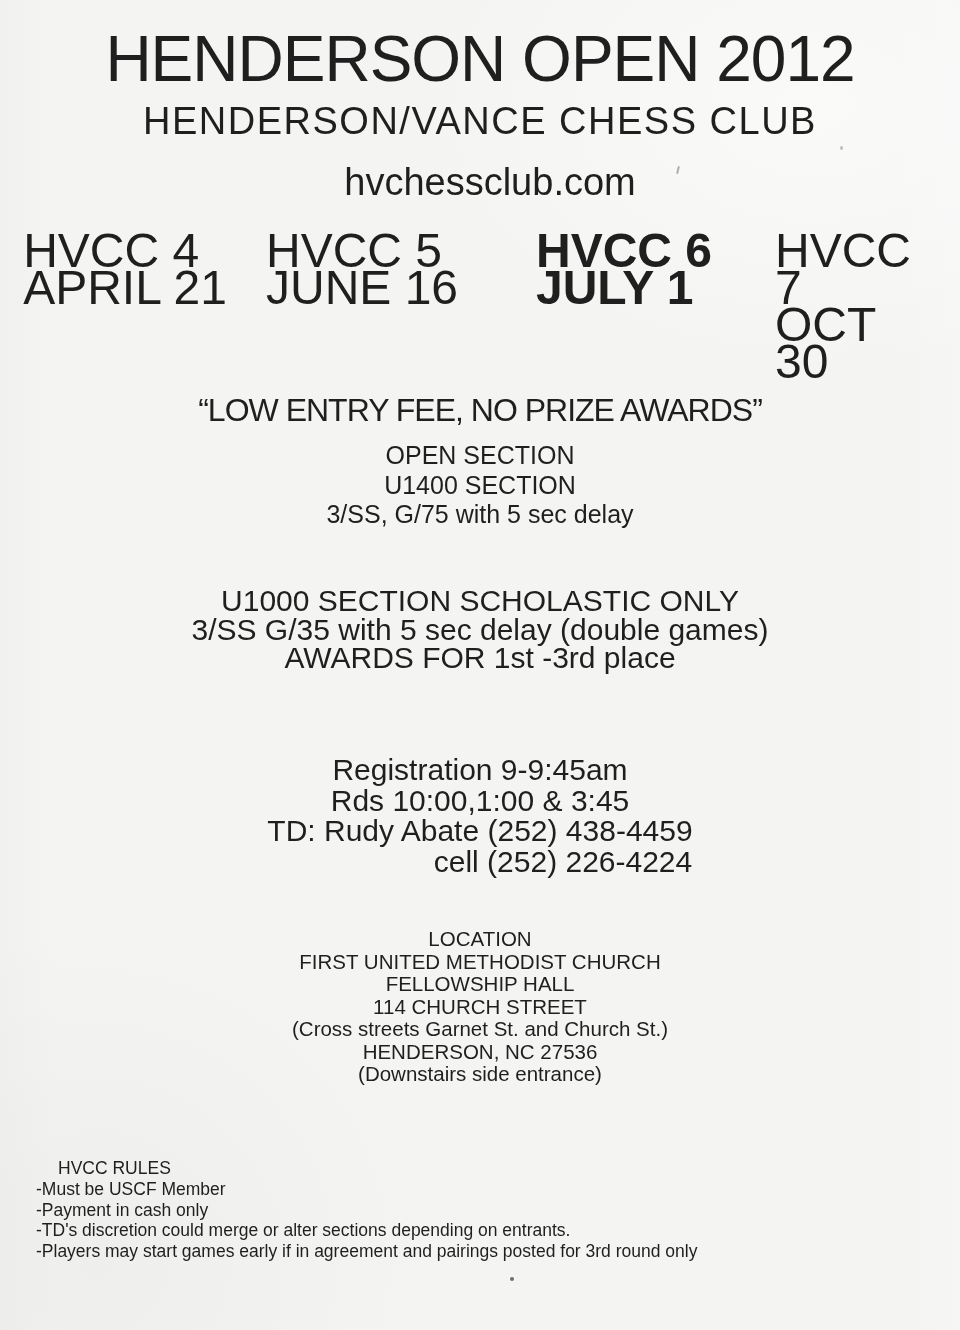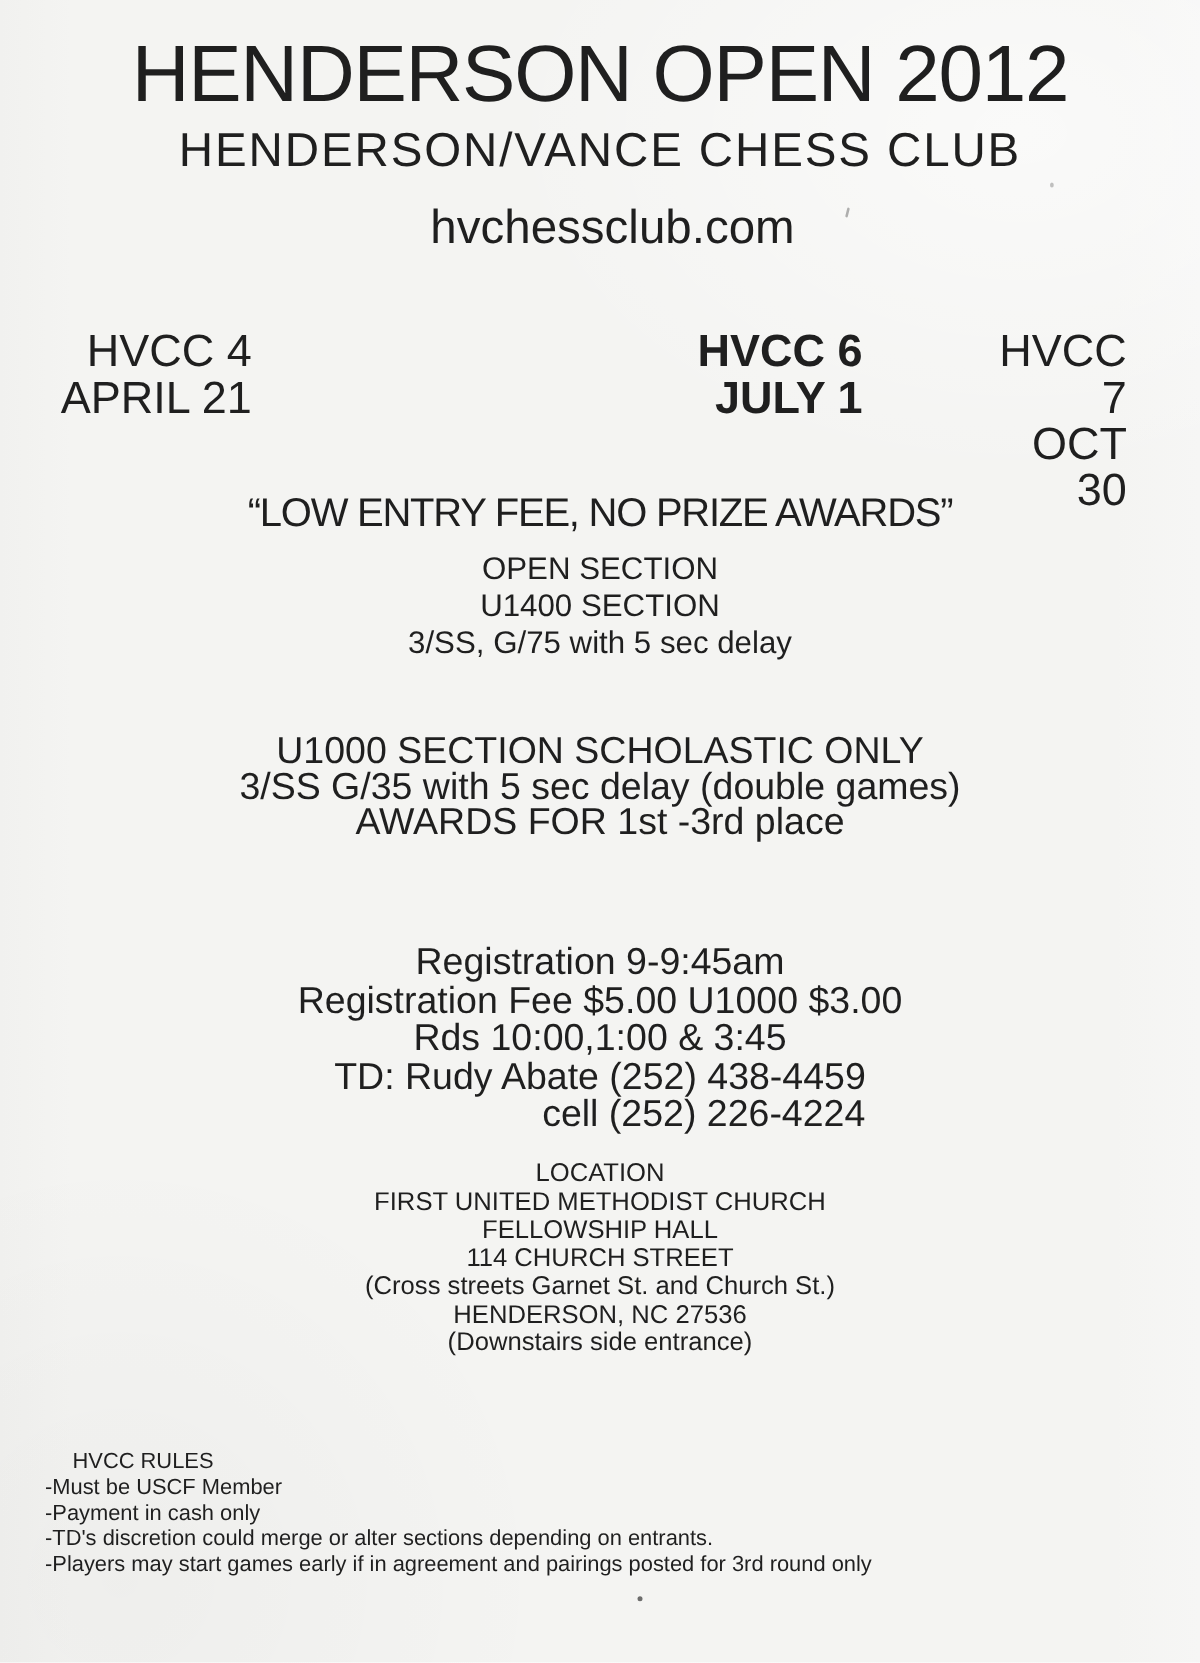--- a/index.html
+++ b/index.html
@@ -18,22 +18,22 @@
     color:var(--ink);
     font-family:"Liberation Sans", sans-serif;
     overflow:hidden;
   }
   .abs{position:absolute;left:0;width:100%;text-align:center;white-space:nowrap;}
 
   .title{top:26px;font-size:64px;line-height:1.05;letter-spacing:-1px;font-weight:400;}
   .subtitle{top:100px;font-size:38px;letter-spacing:1.5px;}
   .website{top:161px;font-size:38px;padding-left:10px;}
 
-  .event{position:absolute;top:262px;transform:translateX(-50%);
-         font-size:36px;line-height:37px;text-align:right;}
+  .event{position:absolute;top:232px;transform:translateX(-50%);
+         font-size:48px;line-height:37px;text-align:left;}
   .event.e0{left:125px;}
   .event.e1{left:362px;}
   .event.e2{left:624px;font-weight:bold;}
   .event.e3{left:843px;}
 
   .tagline{top:379px;font-size:32px;letter-spacing:-1px;margin-top:13px;}
 
   .open-section{top:441px;font-size:25px;line-height:29.5px;}
   .scholastic-section{top:587px;font-size:30px;line-height:28.5px;}
   .registration{top:755px;font-size:30px;line-height:30.5px;}
@@ -57,20 +57,24 @@
 <div class="page">
 
   <div class="abs title">HENDERSON OPEN 2012</div>
   <div class="abs subtitle">HENDERSON/VANCE CHESS CLUB</div>
   <div class="abs website">hvchessclub.com</div>
 
   <div class="event e0">
     <div>HVCC 4</div>
     <div>APRIL 21</div>
   </div>
+  <div class="event e1">
+    <div>HVCC 5</div>
+    <div>JUNE 16</div>
+  </div>
   <div class="event e2">
     <div>HVCC 6</div>
     <div>JULY 1</div>
   </div>
   <div class="event e3">
     <div>HVCC 7</div>
     <div>OCT 30</div>
   </div>
 
   <div class="abs tagline">“LOW ENTRY FEE, NO PRIZE AWARDS”</div>
@@ -82,21 +86,20 @@
   </div>
 
   <div class="abs scholastic-section">
     <div>U1000 SECTION SCHOLASTIC ONLY</div>
     <div>3/SS G/35 with 5 sec delay (double games)</div>
     <div>AWARDS FOR 1st -3rd place</div>
   </div>
 
   <div class="abs registration">
     <div>Registration 9-9:45am</div>
-    <div>Registration Fee $5.00 U1000 $3.00</div>
     <div>Rds 10:00,1:00 &amp; 3:45</div>
     <div>TD: Rudy Abate (252) 438-4459</div>
     <div class="cell-line">cell (252) 226-4224</div>
   </div>
 
   <div class="abs location">
     <div>LOCATION</div>
     <div>FIRST UNITED METHODIST CHURCH</div>
     <div>FELLOWSHIP HALL</div>
     <div>114 CHURCH STREET</div>

